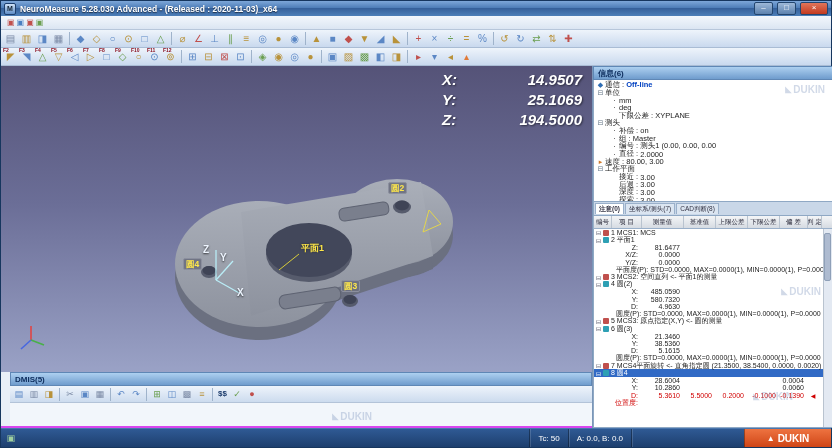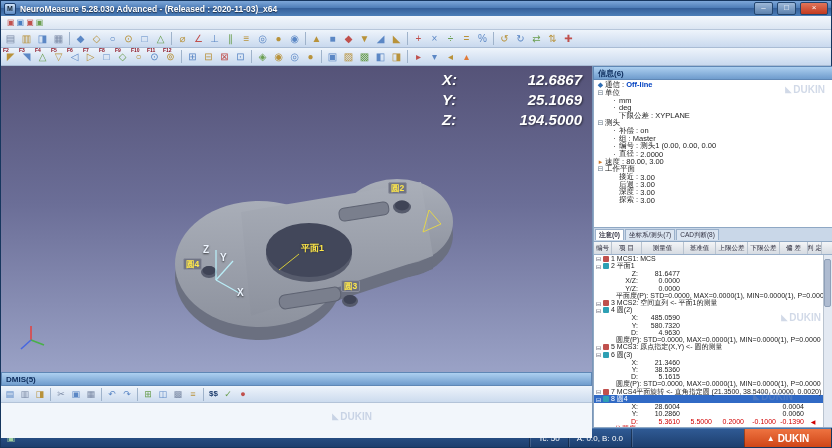--- a/index.html
+++ b/index.html
@@ -32,21 +32,21 @@
   .viewport{position:relative;height:306px;background:linear-gradient(180deg,#555378 0%,#6b6e97 45%,#9aa2c6 100%);overflow:hidden;flex:none;}
   .coords{position:absolute;top:4px;right:10px;width:140px;font-style:italic;font-weight:bold;color:#fff;font-size:15px;text-shadow:1px 1px 2px rgba(0,0,0,.5);}
   .coord-line{display:flex;justify-content:space-between;line-height:20px;}
   .vp-label{position:absolute;color:#ffe84a;font-size:9px;font-weight:bold;text-shadow:0 0 2px rgba(0,0,0,.6);}
   .vp-badge{position:absolute;background:rgba(108,112,128,.92);border:1px solid #8b8f9e;border-radius:2px;padding:0 2px;color:#ffe84a;font-size:8.5px;font-weight:bold;line-height:10px;}
   .axis-label{position:absolute;color:#eef5ff;font-size:10px;font-weight:bold;text-shadow:0 1px 2px rgba(0,0,0,.7);}
 
   
   .right-col{width:240px;display:flex;flex-direction:column;background:#e9eff7;flex:none;}
   .panel-header{height:12px;background:linear-gradient(#add0f0,#6f9ccd);border:1px solid #5f87b5;color:#0a2a5a;font-size:8px;font-weight:bold;display:flex;align-items:center;padding:0 4px;flex:none;}
-  .info-panel{height:176px;display:flex;flex-direction:column;position:relative;flex:none;}
+  .info-panel{height:150px;display:flex;flex-direction:column;position:relative;flex:none;}
   .tree{flex:1;background:#fff;border:1px solid #8fa8c4;border-top:none;overflow:hidden;padding:1px 0 0 2px;}
   .tree-row{height:7.7px;display:flex;align-items:center;font-size:7.5px;color:#222;white-space:nowrap;}
   .tree-row.ind{padding-left:14px;}
   .tree-ic{width:9px;font-size:7px;text-align:center;flex:none;}
   .tree-lb{color:#222;}
   .info-tabs{height:12px;display:flex;gap:1px;background:#c9d7e8;border:1px solid #8fa8c4;border-top:none;padding:1px 1px 0 1px;font-size:6.5px;flex:none;}
   .info-tab{padding:0 3px;height:10px;line-height:10px;background:#dbe5f1;border:1px solid #9ab0ca;border-bottom:none;color:#334;white-space:nowrap;}
   .info-tab.active{background:#fff;font-weight:bold;}
 
   .results-panel{flex:1;display:flex;flex-direction:column;position:relative;min-height:0;}
@@ -64,21 +64,21 @@
   .rt-span{overflow:hidden;}
   .rt-cell{overflow:hidden;text-align:right;padding-right:2px;}
   .rt-cell.c7{text-align:center;padding:0;color:#d00000;font-size:6px;}
   .rt-row.sel{background:#316ac5;}
   .rt-row.sel .rt-span,.rt-row.sel .rt-ex{color:#fff;}
   .rt-row.red .rt-cell{color:#d00000;}
   .vscroll{position:absolute;right:0;top:0;bottom:0;width:8px;background:#e3e9f2;border-left:1px solid #b9c3cf;}
   .vthumb{position:absolute;top:4px;right:1px;width:5px;height:46px;background:#aebbd0;border:1px solid #8fa0b8;border-radius:2px;}
 
   
-  .dmis{height:66px;display:flex;flex-direction:column;background:#e9eff7;flex:none;}
+  .dmis{height:54px;display:flex;flex-direction:column;background:#e9eff7;flex:none;padding-left:9px;}
   .dmis-toolbar{height:16px;background:linear-gradient(#eef4fb,#ccdbee);border-bottom:1px solid #b3c3d8;display:flex;align-items:center;padding:0 2px;gap:1px;flex:none;}
   .dmis-toolbar .tb-icon{width:14px;height:13px;}
   .dmis-toolbar .tb-glyph{font-size:9px;}
   .tb-icon.wide{width:auto;padding:0 2px;}
   .tb-icon.wide .tb-glyph{font-size:8px;font-weight:bold;}
   .dmis-body{flex:1;background:#f2f6fb;position:relative;}
 
   
   .statusbar{height:18px;background:linear-gradient(#2f5a94,#1d3f6e);border-top:1px solid #4a76ad;display:flex;align-items:stretch;color:#fff;font-size:8px;flex:none;}
   .sb-icon{width:20px;display:flex;align-items:center;justify-content:center;color:#9fd09f;font-size:9px;}
@@ -374,21 +374,21 @@
           <g stroke-width="1.6">
             <line x1="30" y1="274" x2="30" y2="260" stroke="#e04545"></line>
             <line x1="30" y1="274" x2="43" y2="279" stroke="#49b049"></line>
             <line x1="30" y1="274" x2="20" y2="283" stroke="#4868e0"></line>
           </g>
         </svg>
 
         <div class="coords">
           <div class="coord-line">
               <span>X:</span>
-              <span>12.6867</span>
+              <span>14.9507</span>
             </div>
           <div class="coord-line">
               <span>Y:</span>
               <span>25.1069</span>
             </div>
           <div class="coord-line">
               <span>Z:</span>
               <span>194.5000</span>
             </div>
         </div>

